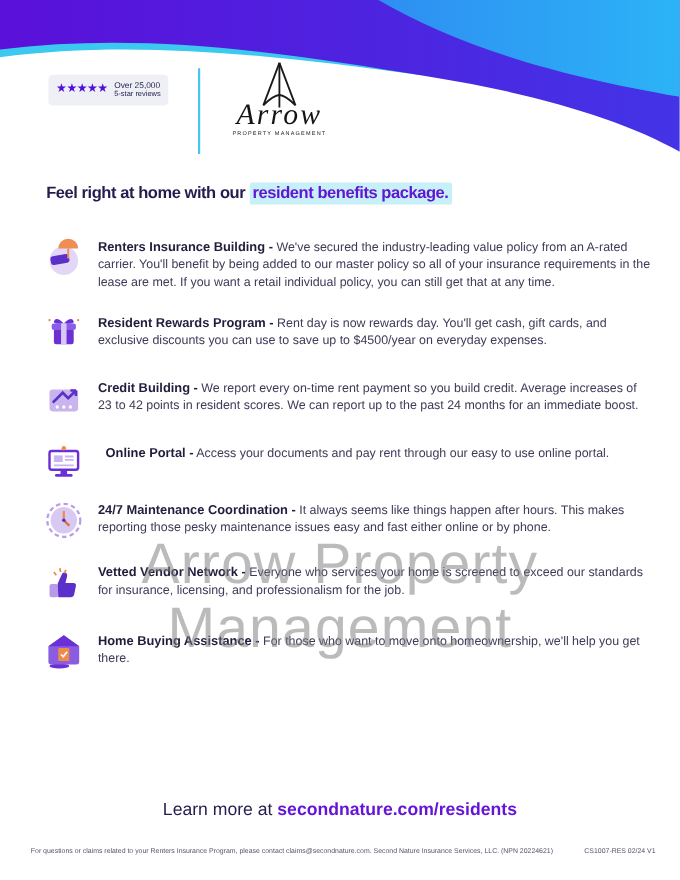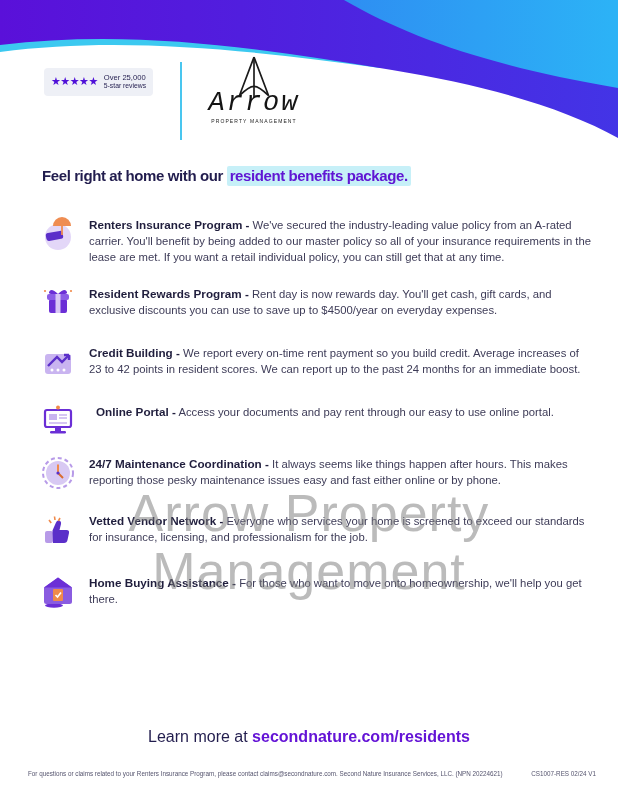--- a/index.html
+++ b/index.html
@@ -20,21 +20,21 @@
   .by-brand { line-height:1; padding-top:4px; }
   .by-label { font-size:8px; color:#221d4e; vertical-align:top; margin-right:1px; }
   .brand-text { display:inline-block; font-weight:bold; font-size:14.5px; color:#1d1850; line-height:0.92; letter-spacing:-0.3px; }
   .brand-text div:last-child { text-align:right; }
   .reviews-pill { margin-top:8px; background:#eef0f6; border-radius:4px; padding:5px 7px; display:flex; align-items:center; gap:6px; width:fit-content; }
   .stars { color:#4f10d8; font-size:11px; letter-spacing:-0.5px; line-height:1; }
   .reviews-text { font-size:6.8px; color:#221d4e; line-height:1.25; }
   .reviews-text .l1 { font-size:7.6px; }
   .divider { width:2px; height:78px; background:#49c6ef; margin:2px 20px 0 14px; }
   .arrow-logo { width:104px; text-align:center; color:#141414; margin-top:-6px; }
-  .arrow-word { font-family:Liberation Mono, monospace; font-style:italic; font-size:27px; line-height:1; margin-top:-16px; letter-spacing:2px; }
+  .arrow-word { font-family:Liberation Serif, serif; font-style:italic; font-size:27px; line-height:1; margin-top:-16px; letter-spacing:2px; }
   .arrow-sub { font-size:5px; letter-spacing:1.1px; margin-top:1px; color:#222; }
 
   
   .page-title { position:absolute; top:167px; left:42px; right:12px; z-index:2;
     font-size:15px; font-weight:600; letter-spacing:-0.4px; color:#221d4e; white-space:nowrap; }
   .page-title .hl { color:#6016d3; font-weight:800; background:#c7f0f8; padding:1px 3px 2px 3px; border-radius:2px; }
 
   
   .items { position:absolute; top:216px; left:40px; right:24px; z-index:2; }
   .item { display:flex; gap:13px; }
@@ -112,21 +112,21 @@
   <div class="item">
     <span class="item-icon">
       <svg viewBox="0 0 36 36" width="36" height="36">
         <circle cx="18" cy="21" r="13" fill="#e3d7f8"></circle>
         <rect x="6" y="16" width="17" height="8" rx="2.5" fill="#5b2fc9" transform="rotate(-10 14 20)"></rect>
         <path d="M13 10 a9 9 0 0 1 18 0 z" fill="#ef8d52"></path>
         <path d="M22 10 v9" stroke="#ef8d52" stroke-width="1.8" fill="none"></path>
       </svg>
     </span>
     <div class="item-text">
-      <span class="item-title">Renters Insurance Program -</span>
+      <span class="item-title">Renters Insurance Building -</span>
       <span>We've secured the industry-leading value policy from an A-rated carrier. You'll benefit by being added to our master policy so all of your insurance requirements in the lease are met. If you want a retail individual policy, you can still get that at any time.</span>
     </div>
   </div>
 
   <div class="item">
     <span class="item-icon">
       <svg viewBox="0 0 36 36" width="36" height="36">
         <path d="M18 9 q-7-7-9-2 q-1 3 9 2 M18 9 q7-7 9-2 q1 3-9 2" fill="#6b2fd6"></path>
         <rect x="9" y="14" width="18" height="14" rx="2" fill="#6b2fd6"></rect>
         <rect x="7" y="9" width="22" height="6" rx="2" fill="#8b5ce6"></rect>

